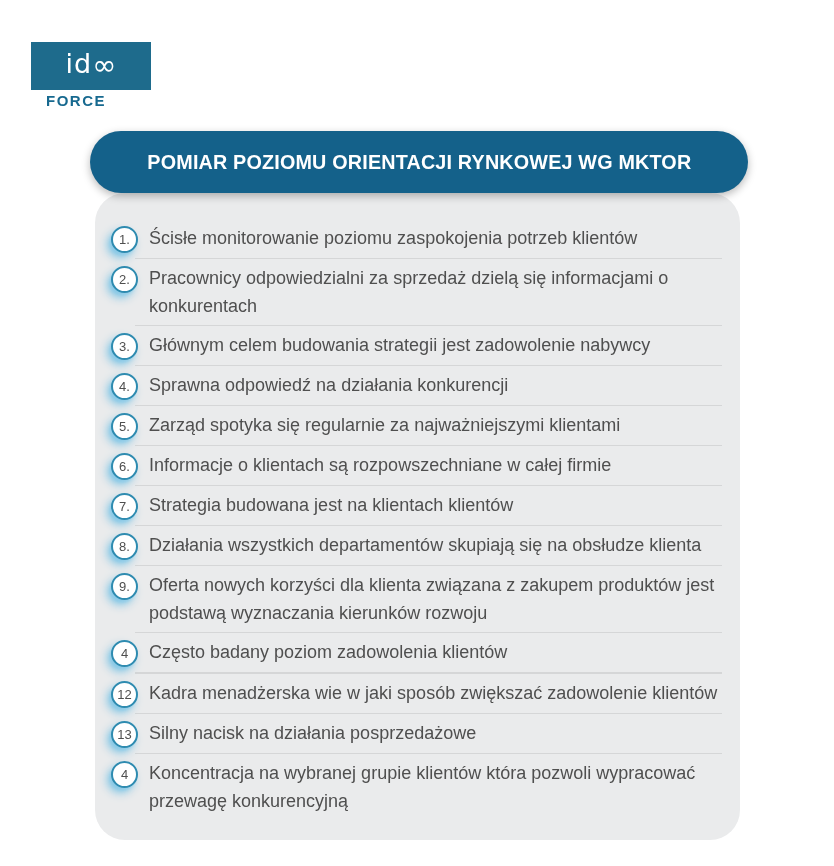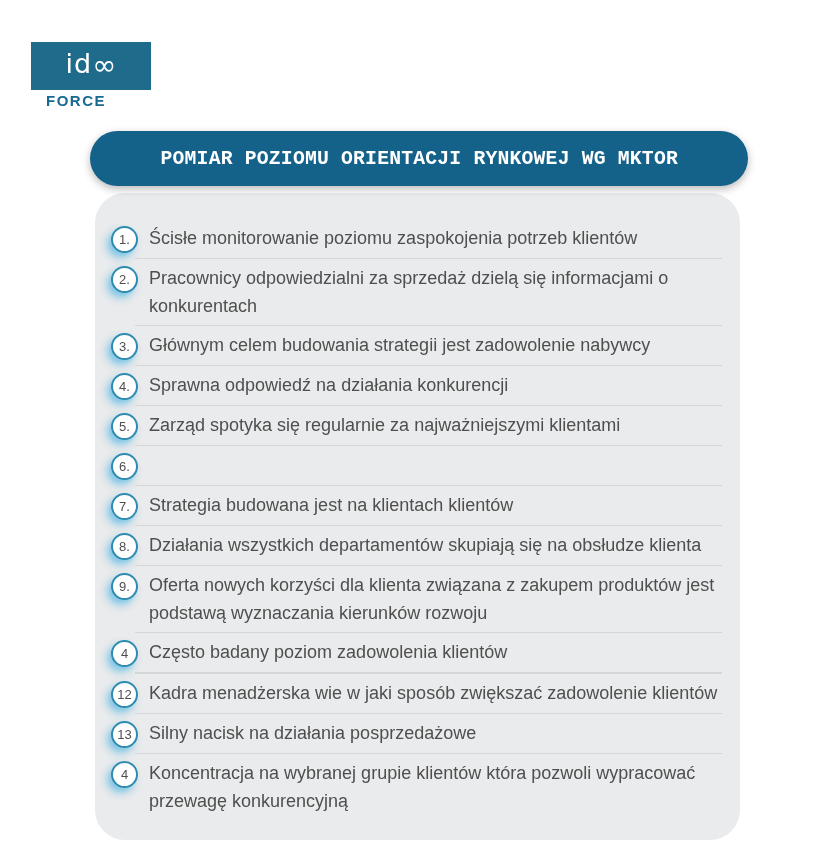--- a/index.html
+++ b/index.html
@@ -31,27 +31,26 @@
   .logo-sub {
     position: absolute; left: 46px; top: 92px;
     width: 120px; text-align: left;
     color: var(--force-text, #17698f);
     font-weight: 700; font-size: 15px; letter-spacing: 1.5px;
   }
 
   
   .banner {
     position: absolute; left: 90px; top: 131px;
-    width: 658px; height: 55px;
+    width: 658px; height: 62px;
     background: var(--banner-bg, #14618a);
     border-radius: 31px;
     display: flex; align-items: center; justify-content: center;
     box-shadow: 0 3px 8px rgba(0,0,0,0.28);
     z-index: 2;
-    font-family: Liberation Mono, monospace;
   }
   .banner-title {
     color: #ffffff; font-weight: 700; font-size: 21px;
     letter-spacing: 0.2px; white-space: nowrap;
     display: inline-block; transform: scaleX(0.94);
   }
 
   
   .card {
     position: absolute; left: 95px; top: 193px;
@@ -130,20 +129,21 @@
     <div class="divider"></div>
 
     <div class="row">
       <span class="num">5.</span>
       <span class="txt">Zarząd spotyka się regularnie za najważniejszymi klientami</span>
     </div>
     <div class="divider"></div>
 
     <div class="row">
       <span class="num">6.</span>
+      <span class="txt">Informacje o klientach są rozpowszechniane w całej firmie</span>
     </div>
     <div class="divider"></div>
 
     <div class="row">
       <span class="num">7.</span>
       <span class="txt">Strategia budowana jest na klientach klientów</span>
     </div>
     <div class="divider"></div>
 
     <div class="row">

